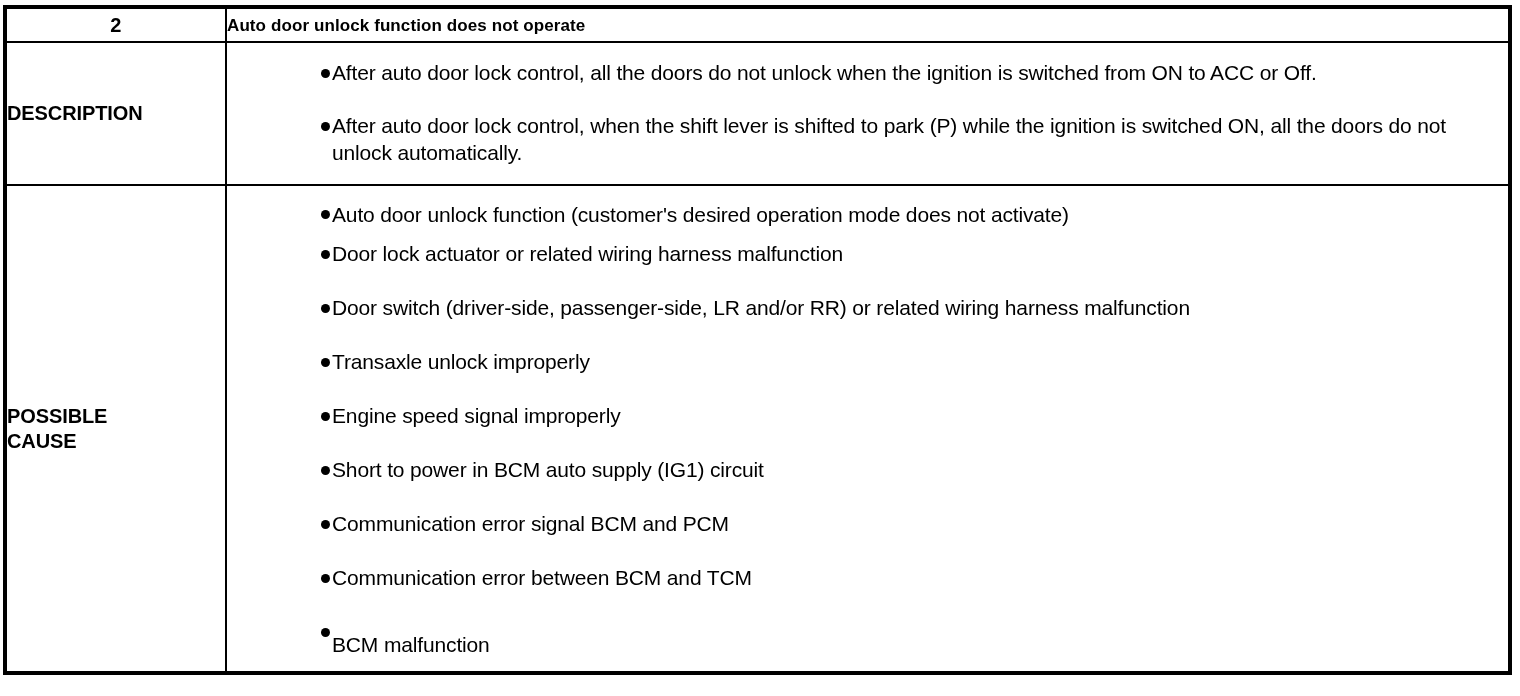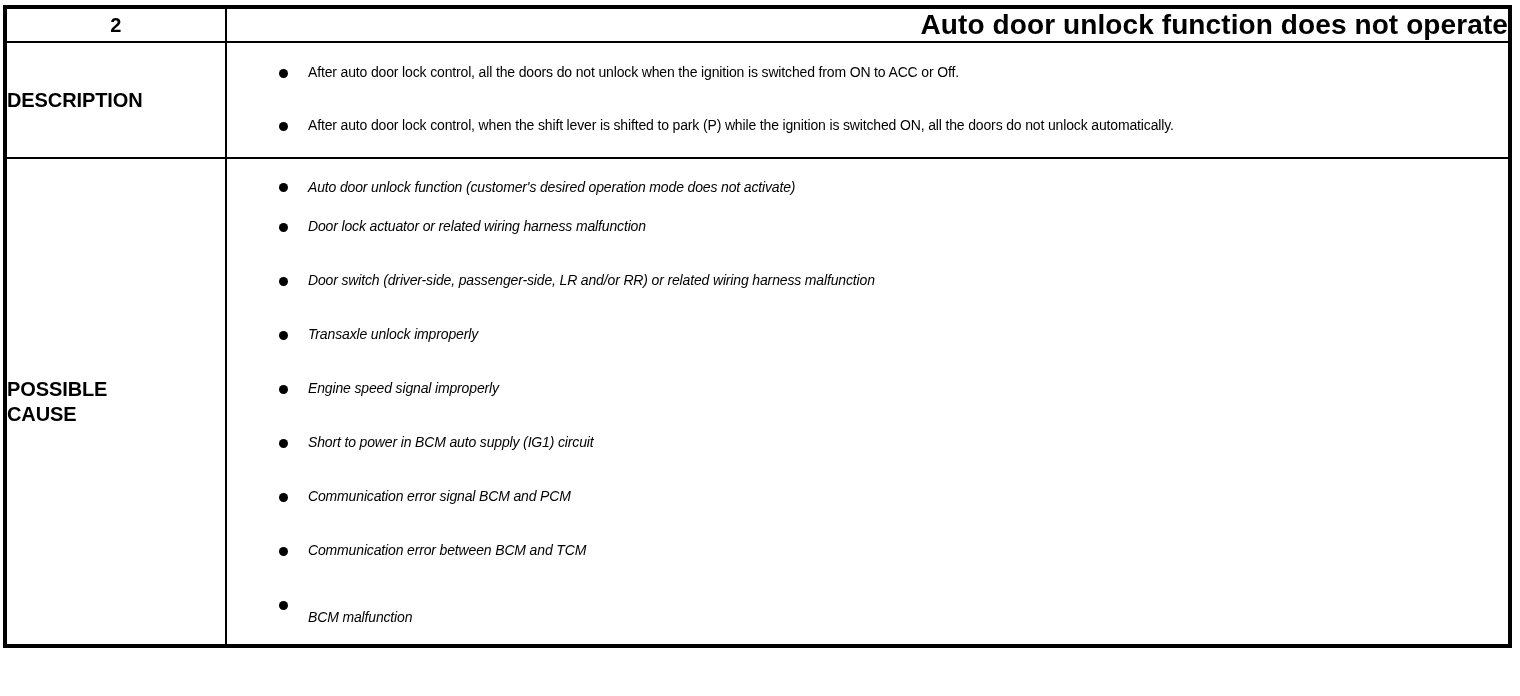--- a/index.html
+++ b/index.html
@@ -47,23 +47,23 @@
   .hdr-num {
     text-align: center;
     font-weight: bold;
     font-size: 20px;
     line-height: 1;
     height: 32px;
     padding: 3px 0 5px 0;
     letter-spacing: 0.2px;
   }
   .hdr-title {
-    text-align: right;
+    text-align: left;
     font-weight: bold;
-    font-size: 28px;
+    font-size: 17px;
     line-height: 1;
     height: 32px;
     padding: 3px 0 5px 0;
     letter-spacing: 0.1px;
   }
 
   
   .row-label {
     font-weight: bold;
     font-size: 20px;
@@ -79,25 +79,26 @@
     padding: 0;
     vertical-align: middle;
   }
   ul.bullets {
     list-style: none;
     margin: 0;
     padding: 0;
   }
   ul.bullets > li {
     position: relative;
-    padding-left: 81px;
+    padding-left: 63px;
     padding-right: 34px;
-    font-size: 14px;
+    font-size: 21px;
     line-height: 27px;
     letter-spacing: -0.15px;
+    margin-left: 42px;
   }
   ul.bullets > li::before {
     content: "";
     position: absolute;
     left: 52px;
     top: 10px;
     width: 9px;
     height: 9px;
     border-radius: 50%;
     background: #000000;
@@ -107,21 +108,20 @@
   .desc-list > li { margin: 0; }
   .desc-list > li:first-child { padding-top: 16px; }
   .desc-list > li:first-child::before { top: 26px; }
   .desc-list > li + li { padding-top: 26px; padding-bottom: 18px; }
   .desc-list > li + li::before { top: 36px; }
 
   
   .cause-list > li {
     height: 54px;
     line-height: 54px;
-    font-style: italic;
   }
   .cause-list > li::before { top: 24px; }
   .cause-list > li:first-child { padding-top: 3px; height: 51px; line-height: 51px; }
   .cause-list > li:first-child::before { top: 24px; }
   .cause-list > li:last-child { height: 53px; line-height: 53px; }
 </style>
 </head>
 <body>
 
 <div class="sheet">

